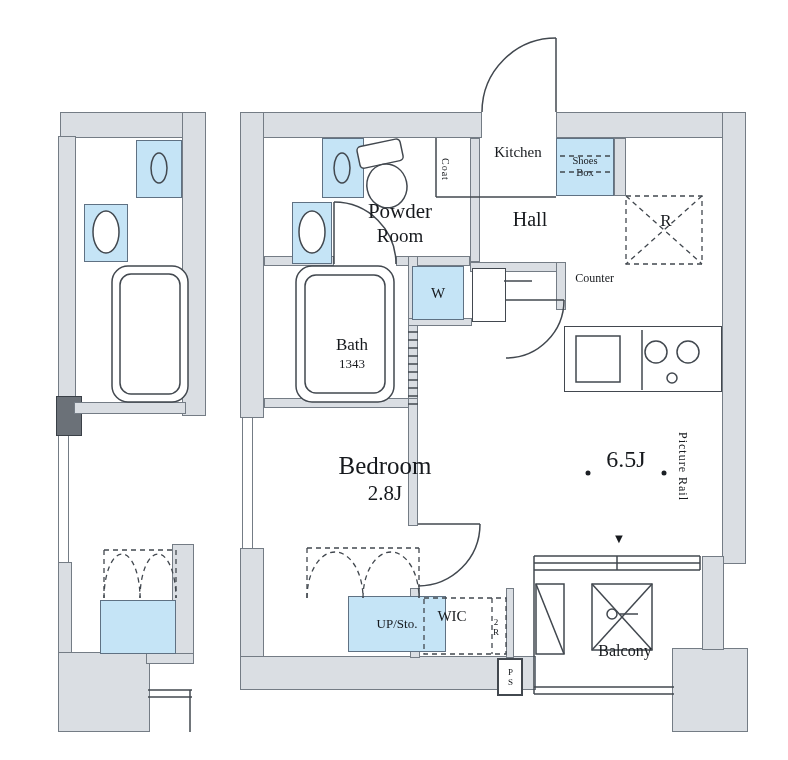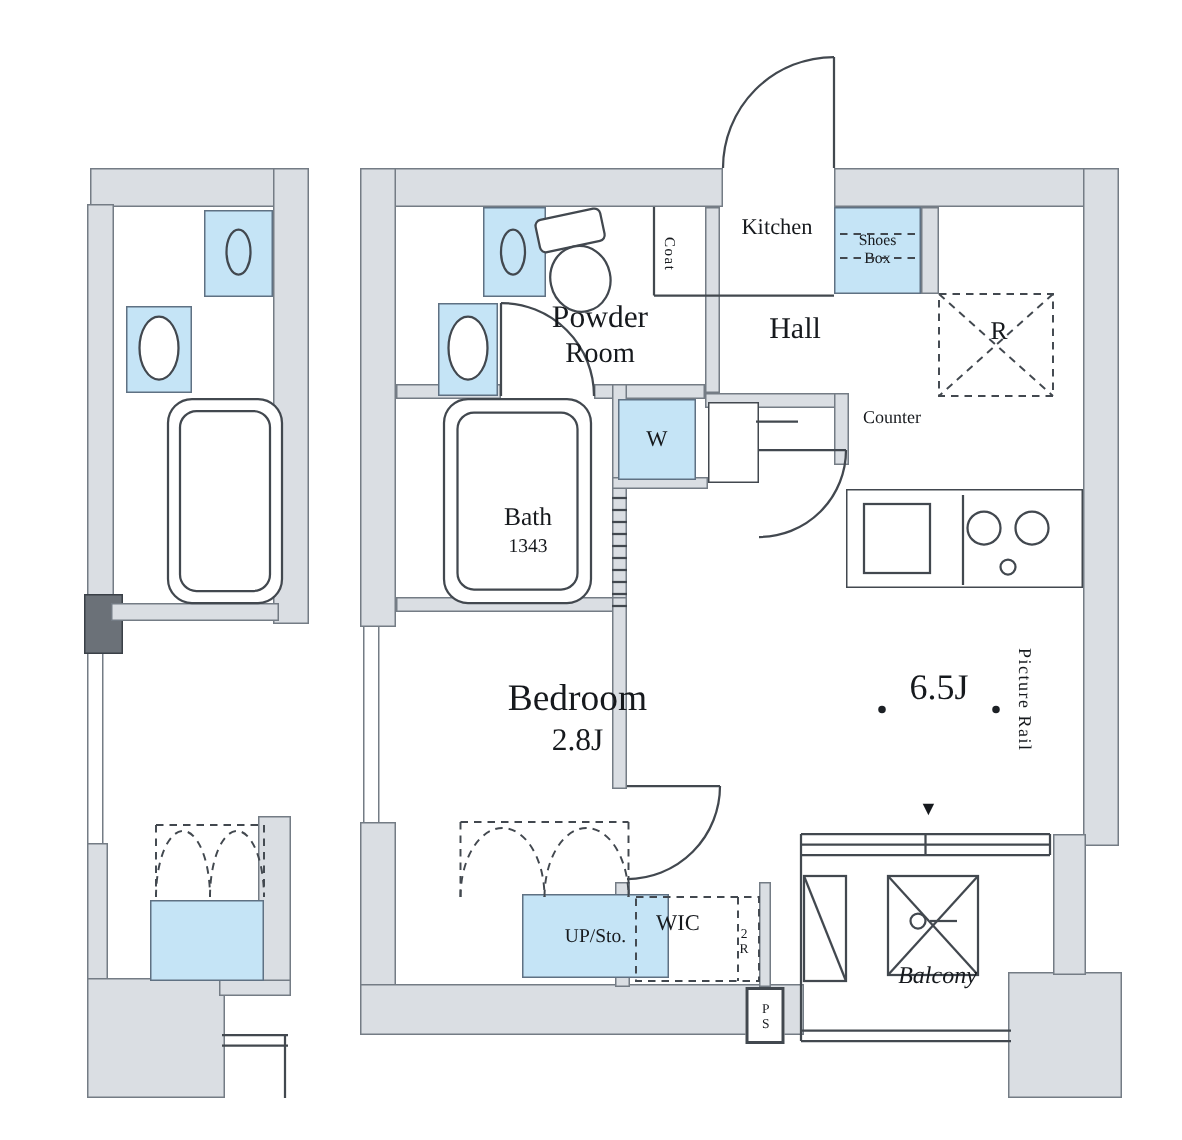--- a/index.html
+++ b/index.html
@@ -222,21 +222,21 @@
   <div class="lbl" style="left:470px; top:144px; width:96px; font-size:15px;">Kitchen</div>
   <div class="lbl" style="left:490px; top:208px; width:80px; font-size:20px;">Hall</div>
   <div class="lbl" style="left:330px; top:200px; width:140px; font-size:21px;">Powder</div>
   <div class="lbl" style="left:330px; top:226px; width:140px; font-size:19px;">Room</div>
   <div class="lbl" style="left:312px; top:336px; width:80px; font-size:17px;">Bath</div>
   <div class="lbl" style="left:312px; top:357px; width:80px; font-size:13px;">1343</div>
   <div class="lbl" style="left:566px; top:446px; width:120px; font-size:24px;">6.5J</div>
   <div class="lbl" style="left:325px; top:452px; width:120px; font-size:25px;">Bedroom</div>
   <div class="lbl" style="left:325px; top:482px; width:120px; font-size:21px;">2.8J</div>
   <div class="lbl" style="left:420px; top:608px; width:64px; font-size:15px;">WIC</div>
-  <div class="lbl" style="left:565px; top:642px; width:120px; font-size:16px;font-style:italic;">Balcony</div>
+  <div class="lbl" style="left:565px; top:642px; width:120px; font-size:16px;">Balcony</div>
   <div class="lbl" style="left:534px; top:272px; width:80px; font-size:12px; text-align:right;">Counter</div>
   <div class="lbl" style="left:646px; top:212px; width:40px; font-size:17px;">R</div>
   <div class="lbl v" style="left:440px; top:142px; height:54px; font-size:10px;">Coat</div>
   <div class="lbl v" style="left:676px; top:408px; height:116px; font-size:12px;">Picture Rail</div>
   <div class="lbl vu" style="left:491px; top:604px; height:46px; font-size:9px;">2R</div>
   <div class="lbl" style="left:607px; top:532px; width:24px; font-size:13px;">▼</div>
 
 </div>
 
 </body></html>

